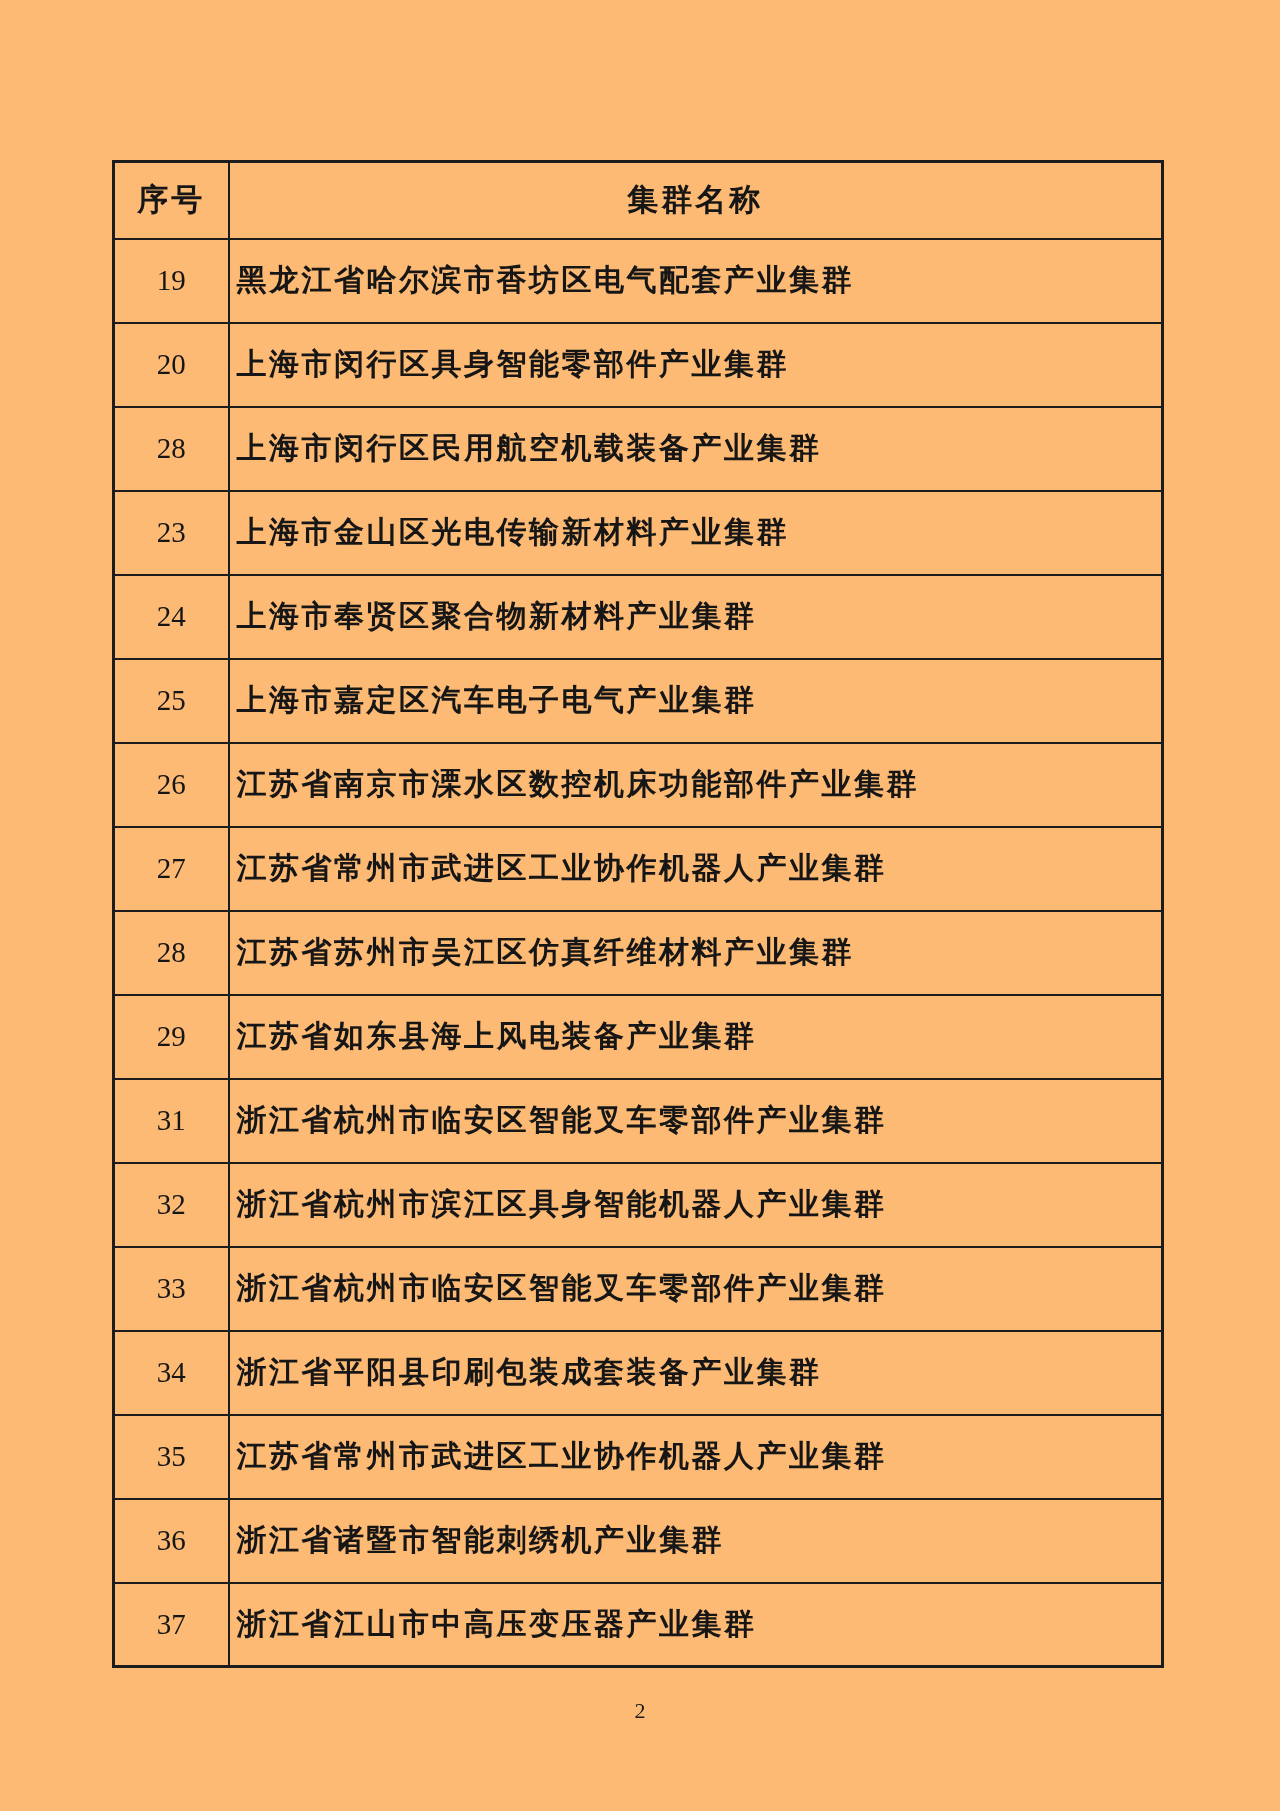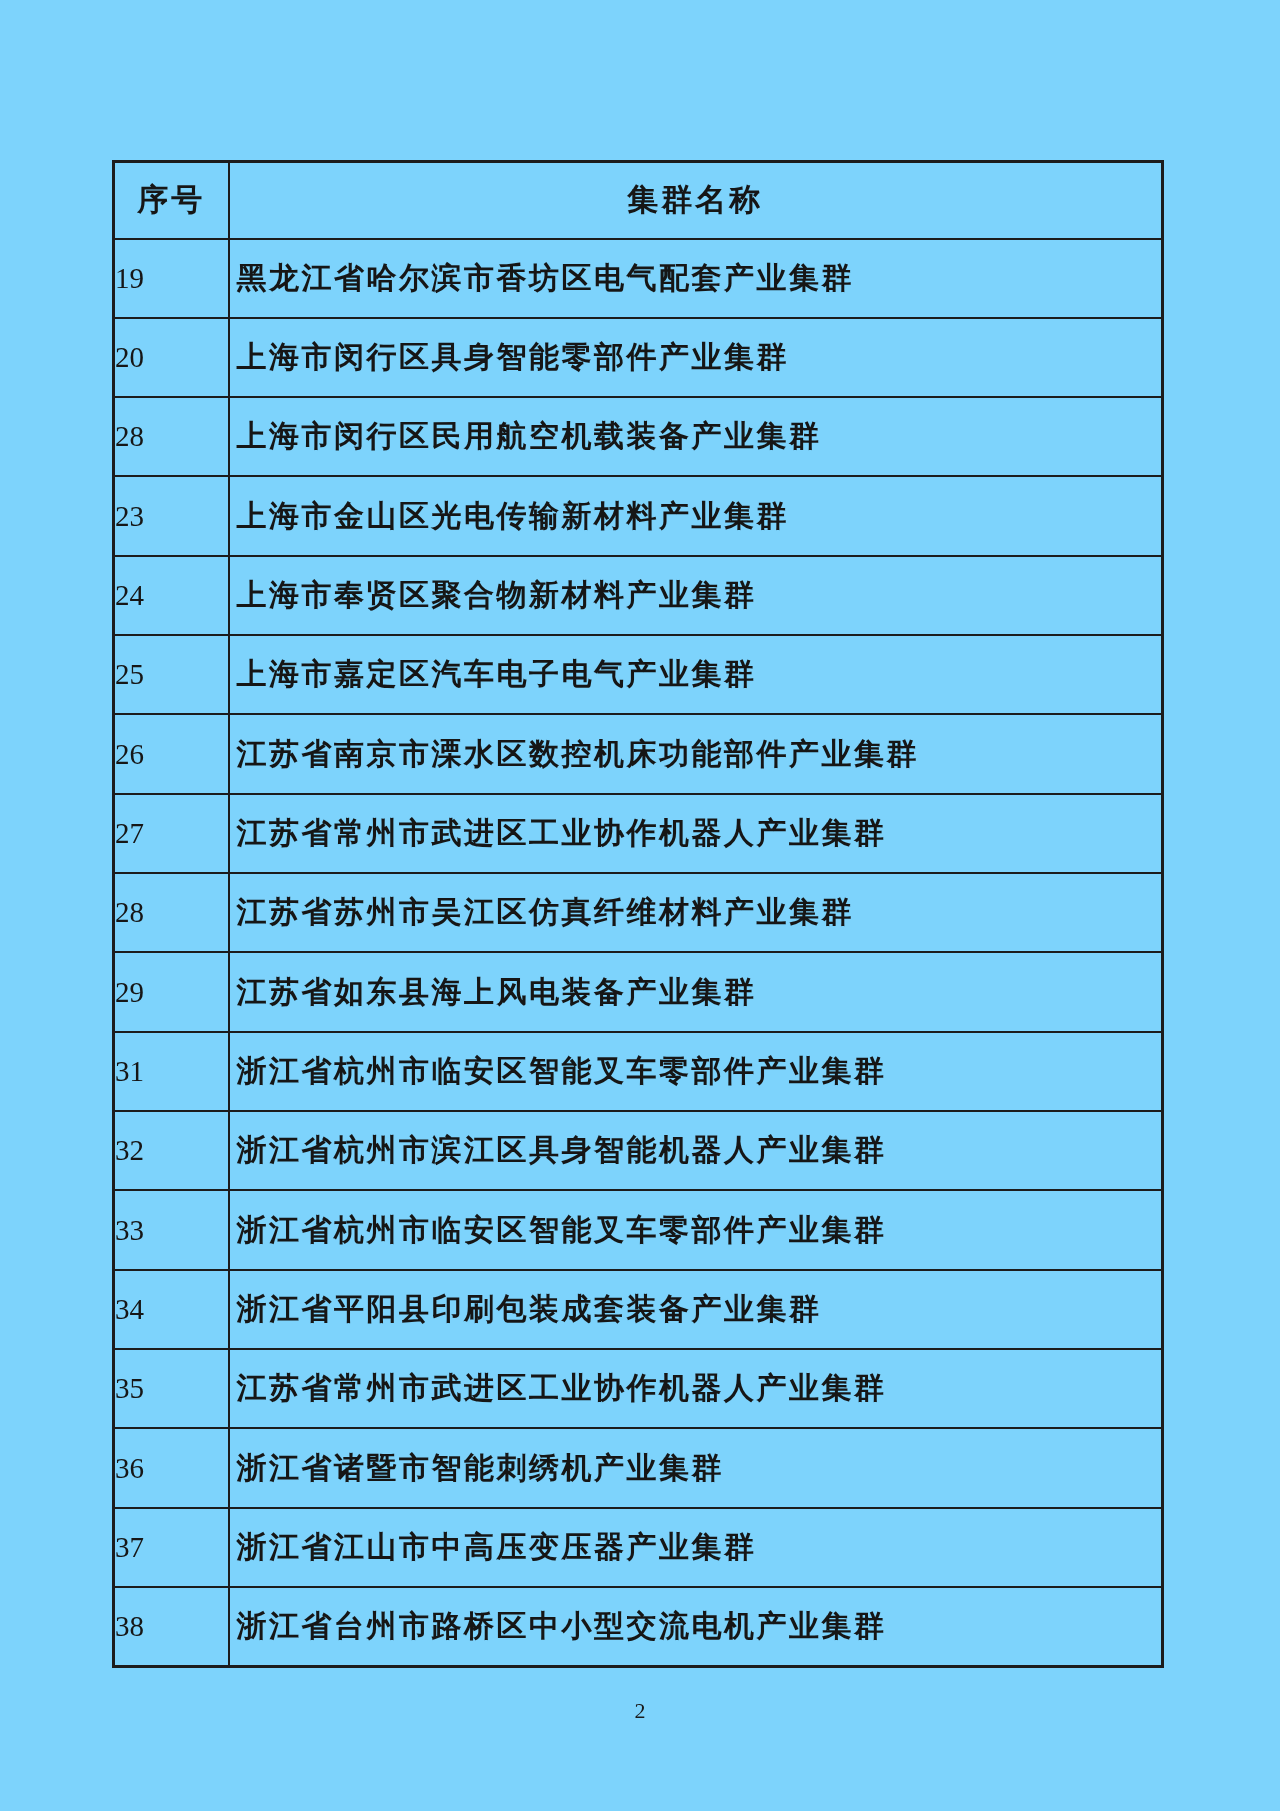--- a/index.html
+++ b/index.html
@@ -6,21 +6,21 @@
   html, body {
     width: 1280px;
     background: #fcfcfc;
     font-family: "Liberation Serif", "DejaVu Serif", serif;
     color: #161616;
   }
   .page {
     position: relative;
     width: 1280px;
     height: 1811px;
-    background: #7dd3fc;
+    background: #fdba74;
     overflow: hidden;
   }
   table.cluster-table {
     position: absolute;
     left: 112px;
     top: 160px;
     width: 1052px;
     height: 1508px;
     border-collapse: collapse;
     table-layout: fixed;
@@ -36,21 +36,21 @@
   table.cluster-table thead tr { height: 77px; }
   table.cluster-table tbody tr { height: 71px; }
   th.col-no, th.col-name {
     font-size: 31px;
     font-weight: 600;
     text-align: center;
     letter-spacing: 3px;
   }
   .col-no { width: 115px; }
   td.col-no {
-    text-align: left;
+    text-align: center;
     font-size: 29px;
     font-weight: 400;
   }
   td.col-name {
     text-align: left;
     padding-left: 7px;
     font-size: 30px;
     font-weight: 700;
     letter-spacing: 2.5px;
   }
@@ -157,22 +157,18 @@
     <tr>
       <td class="col-no">36</td>
       <td class="col-name">浙江省诸暨市智能刺绣机产业集群</td>
     </tr>
 
     <tr>
       <td class="col-no">37</td>
       <td class="col-name">浙江省江山市中高压变压器产业集群</td>
     </tr>
 
-    <tr>
-      <td class="col-no">38</td>
-      <td class="col-name">浙江省台州市路桥区中小型交流电机产业集群</td>
-    </tr>
   </tbody>
   </table>
 
   <div class="page-number">2</div>
 
 </div>
 
 </body></html>

